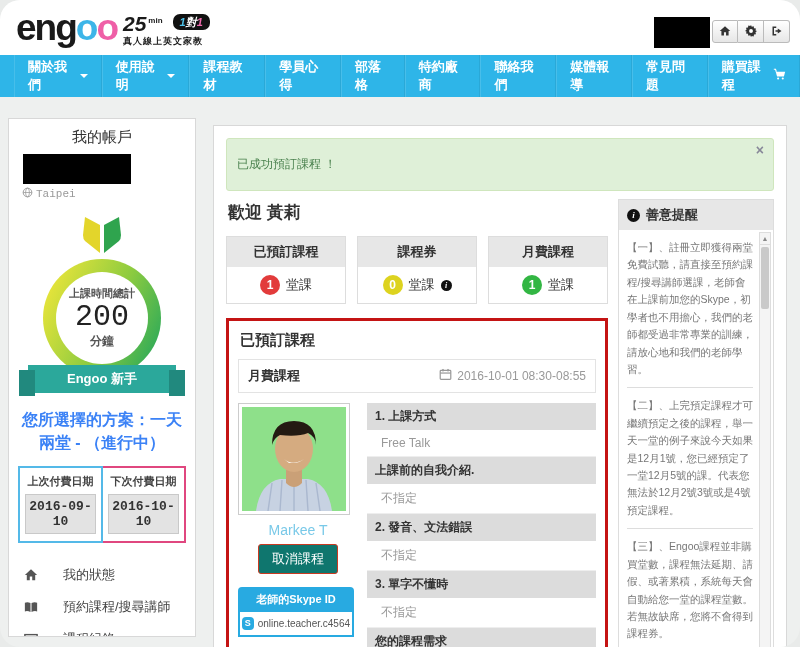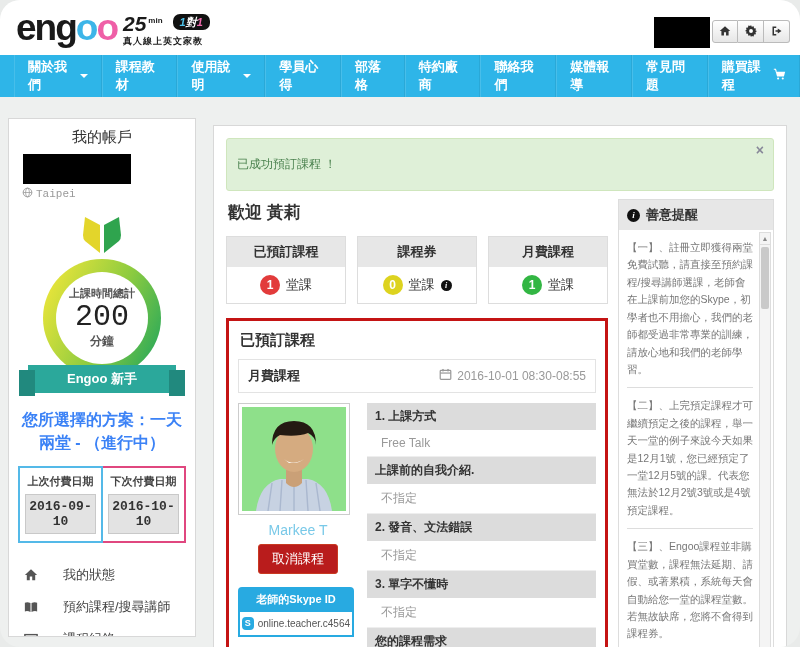--- a/index.html
+++ b/index.html
@@ -73,21 +73,21 @@
 
   .red-box { margin-top:14px; border:3px solid #c41414; padding:8px 9px 9px 9px; }
   .booked-title { font-size:15px; font-weight:bold; color:#333; margin:2px 0 9px 2px; }
   .type-row { display:flex; justify-content:space-between; align-items:center; border:1px solid #e3e3e3; padding:7px 9px; }
   .type-label { font-size:13px; font-weight:bold; color:#333; }
   .type-date { display:flex; align-items:center; gap:5px; font-size:12px; color:#999; }
   .booked-body { display:flex; margin-top:10px; }
   .teacher-col { width:120px; flex:0 0 120px; }
   .photo-frame { width:112px; height:112px; border:1px solid #ccc; background:#fff; padding:3px; }
   .teacher-name { text-align:center; color:#79c9e8; font-size:14px; margin:7px 0 6px 0; }
-  .cancel-btn { display:block; margin:6px auto; background:#b91c1c; border:1px solid #c93a22; color:#fff; font-size:13px; padding:5px 13px; border-radius:3px; cursor:pointer; }
+  .cancel-btn { display:block; margin:6px auto; background:#0f766e; border:1px solid #c93a22; color:#fff; font-size:13px; padding:5px 13px; border-radius:3px; cursor:pointer; }
   .skype-block { margin-top:13px; width:116px; }
   .skype-head { background:#28aae1; color:#fff; font-size:11px; font-weight:bold; text-align:center; padding:5px 0; border-radius:4px 4px 0 0; }
   .skype-body { border:2px solid #28aae1; border-top:none; background:#fff; display:flex; align-items:center; justify-content:center; gap:4px; padding:5px 2px; }
   .skype-icon { display:inline-block; width:13px; height:13px; border-radius:4px; background:#28aae1; color:#fff; font-size:9px; font-weight:bold; text-align:center; line-height:13px; }
   .skype-id { font-size:10px; color:#555; }
   .details-col { flex:1; margin-left:9px; border-bottom:1px solid #e5e5e5; }
   .d-q { background:#dcdcdc; font-size:12px; font-weight:bold; color:#333; padding:5px 8px; }
   .d-a { background:#fff; font-size:12px; color:#999; padding:6px 14px; border-bottom:1px solid #eee; min-height:10px; }
   .d-a.empty { padding:4px 14px; }
 
@@ -141,25 +141,25 @@
       </div>
     </div>
   </div>
 
   <div class="navbar">
     <div class="nav-item">
         <span>關於我們</span>
         <span class="caret"></span>
       </div>
     <div class="nav-item">
-        <span>課程教材</span>
-      </div>
-    <div class="nav-item">
         <span>使用說明</span>
         <span class="caret"></span>
+      </div>
+    <div class="nav-item">
+        <span>課程教材</span>
       </div>
     <div class="nav-item">
         <span>學員心得</span>
       </div>
     <div class="nav-item">
         <span>部落格</span>
       </div>
     <div class="nav-item">
         <span>特約廠商</span>
       </div>

